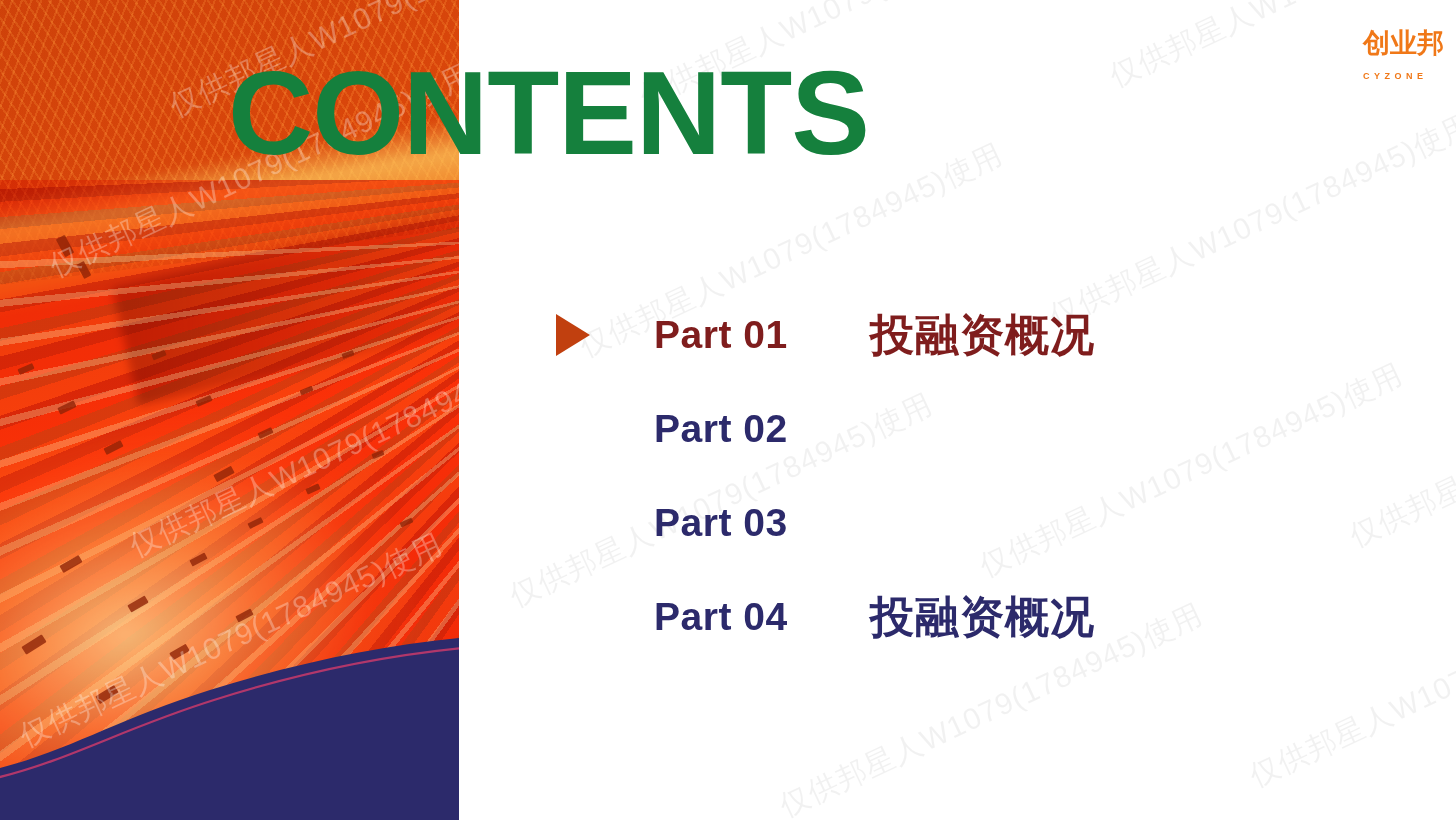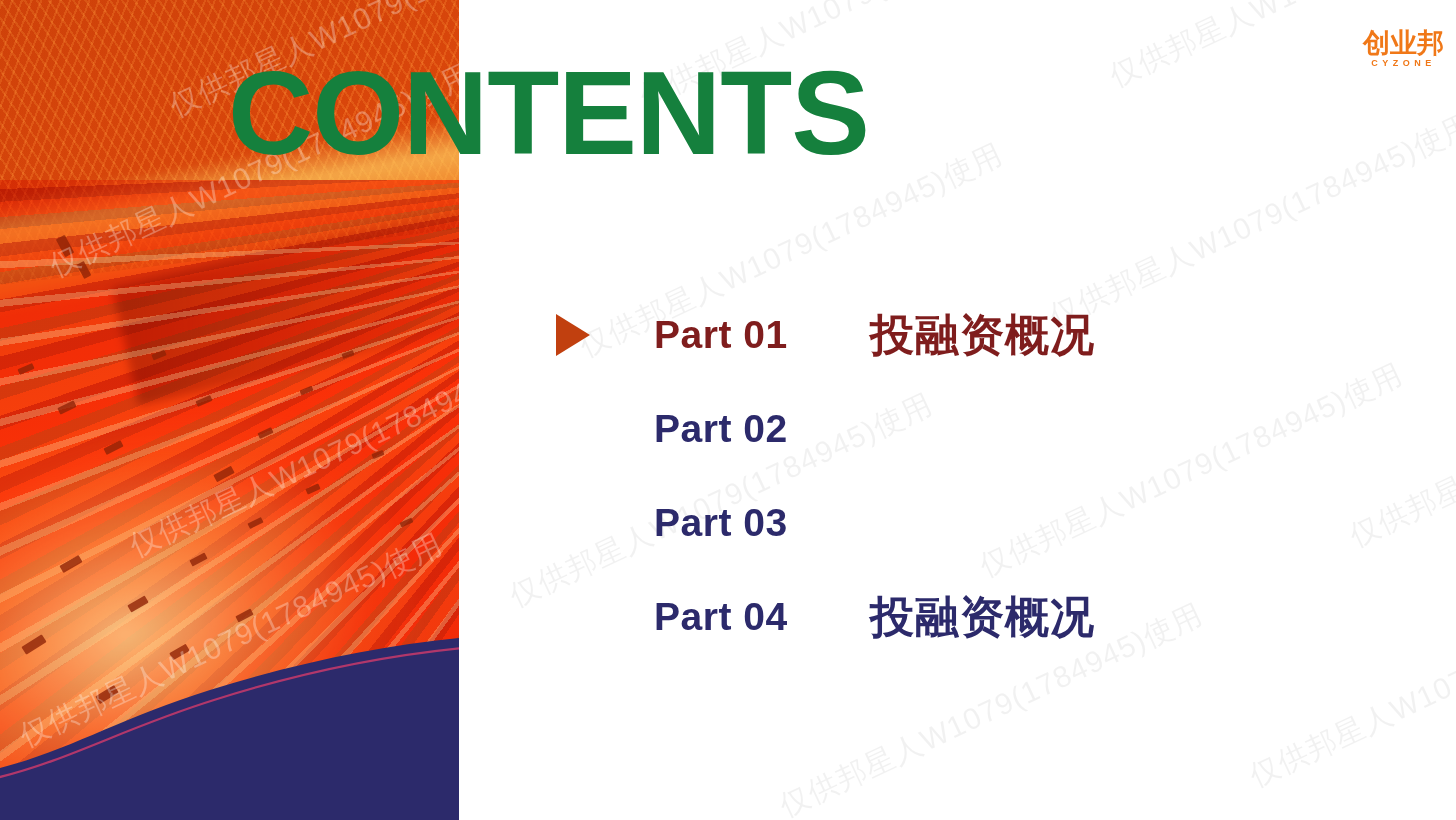--- a/index.html
+++ b/index.html
@@ -195,36 +195,36 @@
   }
   .navy   { color: #2c2a6b; }
   .orange { color: #7f1d1d; }
 
   
   #logo {
     position: absolute;
     right: 12px;
     top: 30px;
     z-index: 7;
-    text-align: center;
+    text-align: left;
     color: #f07818;
   }
   #logo .logo-cn {
     font-size: 27px;
     font-weight: bold;
     letter-spacing: 0px;
     line-height: 1;
     color: #f07818;
   }
   #logo .logo-en {
     font-size: 9px;
     font-weight: bold;
     letter-spacing: 4.5px;
     line-height: 1;
-    margin-top: 2px;
+    margin-top: 15px;
     color: #f07818;
   }
 
   
   #watermarks {
     position: absolute;
     inset: 0;
     z-index: 5;
     pointer-events: none;
     overflow: hidden;

